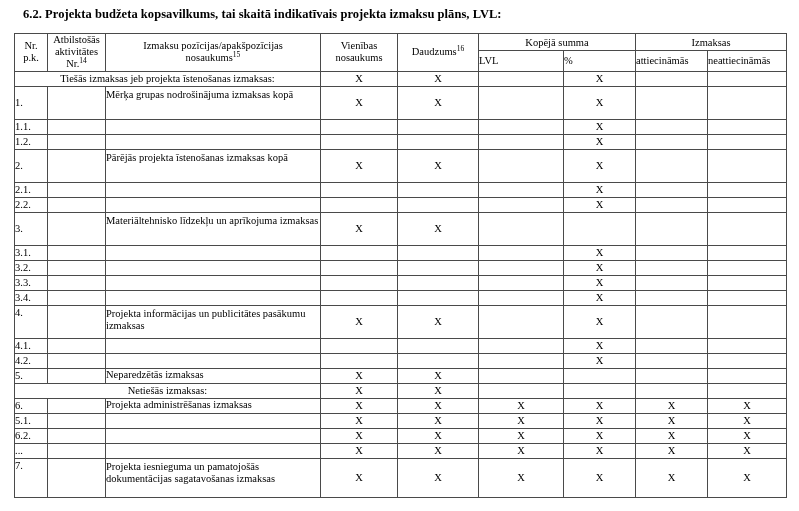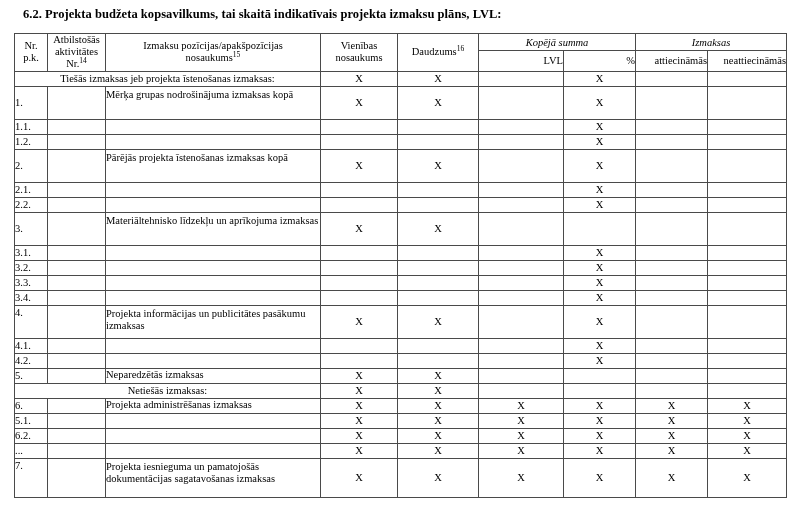--- a/index.html
+++ b/index.html
@@ -63,24 +63,23 @@
   
   .hd {
     text-align: center;
     line-height: 1.16;
     padding: 2px 3px;
   }
   .hd-grp {
     text-align: center;
     padding: 2px 3px;
     height: 16px;
-    font-style: italic;
   }
   .hd-sub {
-    text-align: right;
+    text-align: left;
     padding: 2px 3px;
     height: 19px;
   }
   sup {
     font-size: 0.72em;
     vertical-align: super;
     line-height: 0;
   }
 
   

